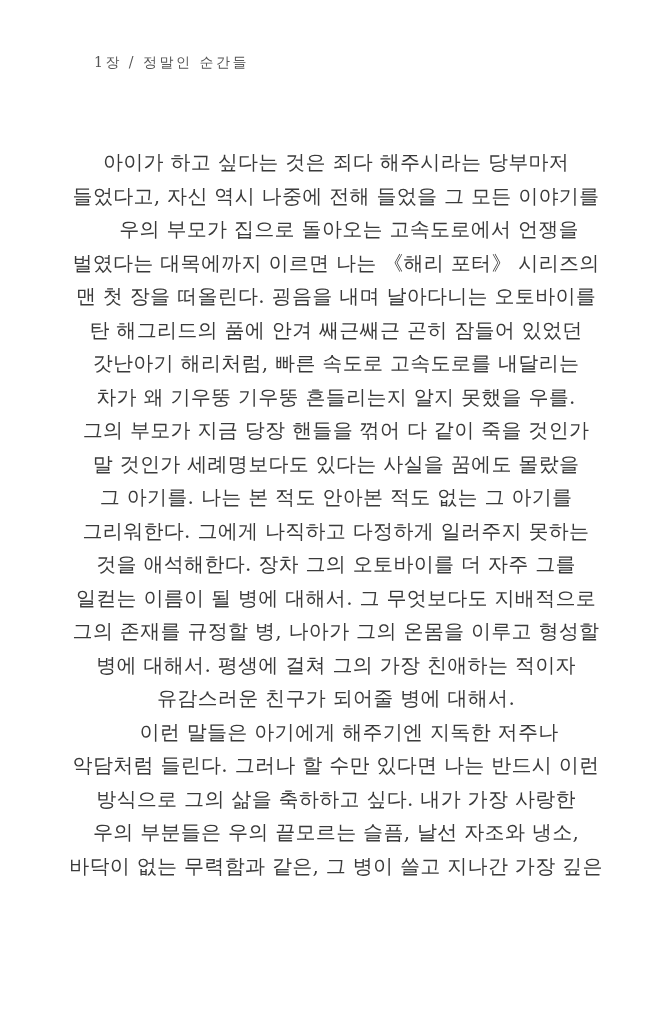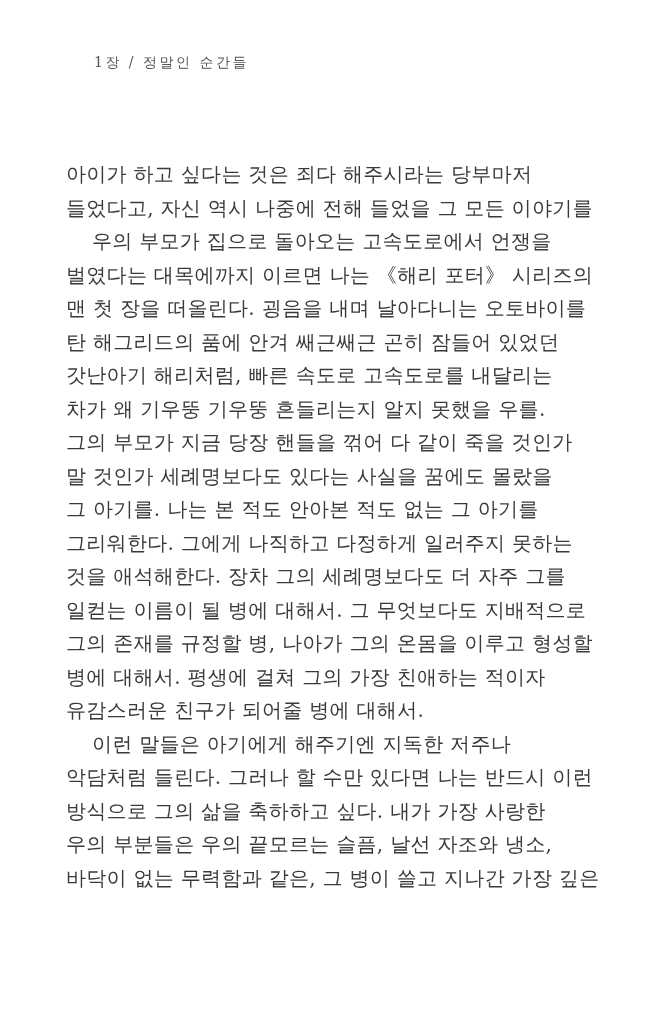--- a/index.html
+++ b/index.html
@@ -7,41 +7,41 @@
     padding: 0;
     background: #ffffff;
   }
   .page {
     position: relative;
     width: 655px;
     height: 913px;
     background: #ffffff;
     overflow: hidden;
     font-family: "DejaVu Serif", serif;
+    text-align: center;
   }
   .chapter-header {
     position: absolute;
     left: 94px;
     top: 52px;
     font-size: 14px;
     line-height: 20px;
     letter-spacing: 2.5px;
     color: #555555;
     white-space: nowrap;
   }
   .body-text {
     position: absolute;
     left: 66px;
     top: 146px;
     width: 540px;
     font-size: 20px;
     line-height: 33.5px;
     letter-spacing: 0.3px;
     color: #3a3a3a;
-    margin-top: 12px;
   }
   .line {
     white-space: nowrap;
   }
   .line.indent {
     padding-left: 26px;
   }
 </style>
 </head>
 <body>
@@ -54,21 +54,21 @@
       <div class="line indent">우의 부모가 집으로 돌아오는 고속도로에서 언쟁을</div>
       <div class="line">벌였다는 대목에까지 이르면 나는 《해리 포터》 시리즈의</div>
       <div class="line">맨 첫 장을 떠올린다. 굉음을 내며 날아다니는 오토바이를</div>
       <div class="line">탄 해그리드의 품에 안겨 쌔근쌔근 곤히 잠들어 있었던</div>
       <div class="line">갓난아기 해리처럼, 빠른 속도로 고속도로를 내달리는</div>
       <div class="line">차가 왜 기우뚱 기우뚱 흔들리는지 알지 못했을 우를.</div>
       <div class="line">그의 부모가 지금 당장 핸들을 꺾어 다 같이 죽을 것인가</div>
       <div class="line">말 것인가 세례명보다도 있다는 사실을 꿈에도 몰랐을</div>
       <div class="line">그 아기를. 나는 본 적도 안아본 적도 없는 그 아기를</div>
       <div class="line">그리워한다. 그에게 나직하고 다정하게 일러주지 못하는</div>
-      <div class="line">것을 애석해한다. 장차 그의 세례명보다도 더 자주 그를</div>
+      <div class="line">것을 애석해한다. 장차 그의 오토바이를 더 자주 그를</div>
       <div class="line">일컫는 이름이 될 병에 대해서. 그 무엇보다도 지배적으로</div>
       <div class="line">그의 존재를 규정할 병, 나아가 그의 온몸을 이루고 형성할</div>
       <div class="line">병에 대해서. 평생에 걸쳐 그의 가장 친애하는 적이자</div>
       <div class="line">유감스러운 친구가 되어줄 병에 대해서.</div>
       <div class="line indent">이런 말들은 아기에게 해주기엔 지독한 저주나</div>
       <div class="line">악담처럼 들린다. 그러나 할 수만 있다면 나는 반드시 이런</div>
       <div class="line">방식으로 그의 삶을 축하하고 싶다. 내가 가장 사랑한</div>
       <div class="line">우의 부분들은 우의 끝모르는 슬픔, 날선 자조와 냉소,</div>
       <div class="line">바닥이 없는 무력함과 같은, 그 병이 쓸고 지나간 가장 깊은</div>
     </div>

